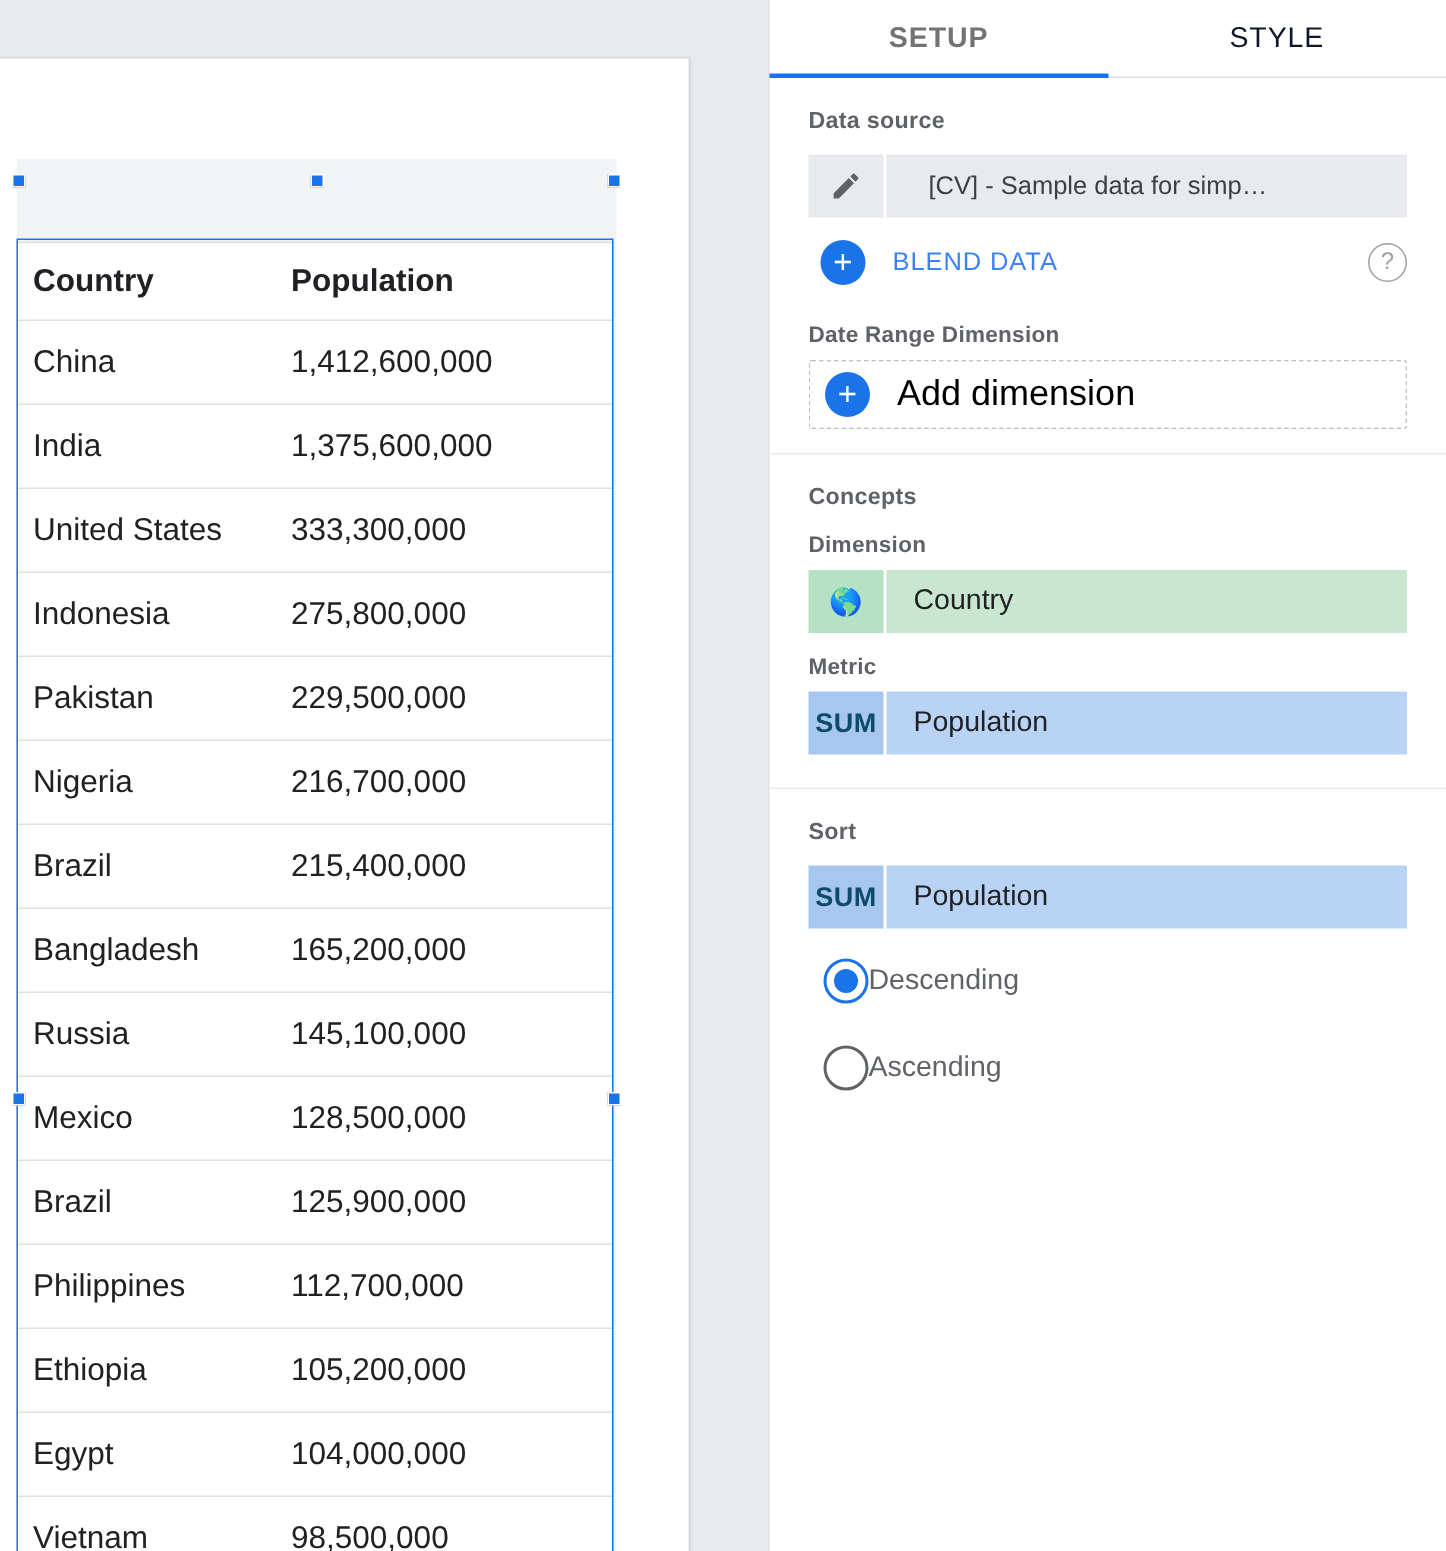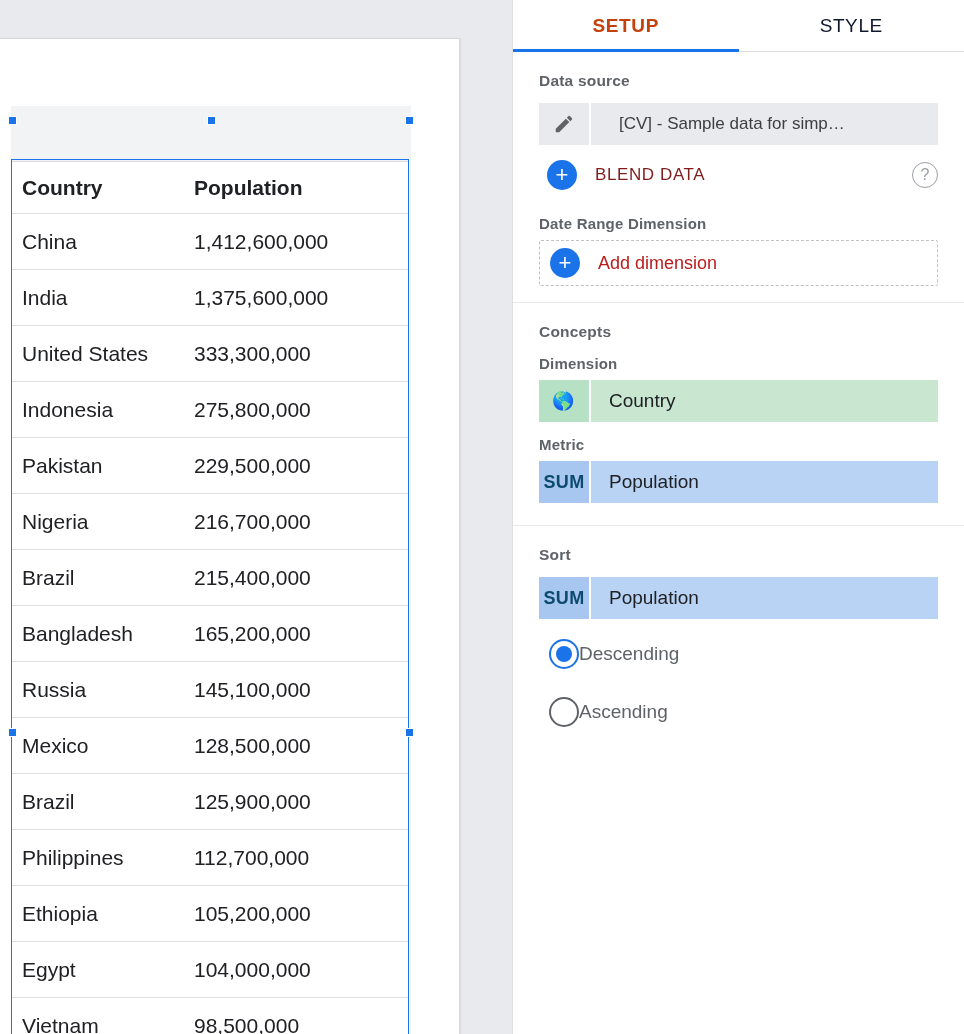--- a/index.html
+++ b/index.html
@@ -108,21 +108,21 @@
     flex: 1;
     display: flex;
     align-items: center;
     justify-content: center;
     font-size: 19px;
     letter-spacing: 0.6px;
     color: #0f172a;
     cursor: pointer;
     position: relative;
   }
-  .tab.active { color: #c2410c; font-weight: bold; }
+  .tab.active { color: #737373; font-weight: bold; }
   .tab.active::after {
     content: "";
     position: absolute;
     left: 0; right: 0; bottom: -1px;
     height: 3px;
     background: #1a73e8;
   }
 
   .section {
     padding: 20px 26px 16px 26px;
@@ -179,21 +179,21 @@
     border-radius: 50%;
     background: #1a73e8;
     color: #fff;
     display: flex; align-items: center; justify-content: center;
     font-size: 22px;
     line-height: 1;
     margin-left: 8px;
     cursor: pointer;
   }
   .blend-label {
-    color: #7f1d1d;
+    color: #3b82f6;
     font-size: 17px;
     letter-spacing: 0.6px;
     margin-left: 18px;
     cursor: pointer;
   }
   .help-icon {
     margin-left: auto;
     width: 26px; height: 26px;
     border-radius: 50%;
     border: 1.7px solid #9aa0a6;
@@ -208,22 +208,22 @@
     border: 1.5px dashed #bdc1c6;
     border-radius: 2px;
     display: flex;
     align-items: center;
     padding-left: 10px;
     cursor: pointer;
   }
   .dashed-field .plus-circle { margin-left: 0; }
   .dashed-text {
     margin-left: 18px;
-    font-size: 18px;
-    color: #b91c1c;
+    font-size: 24px;
+    color: #000000;
   }
 
   .chip {
     height: 42px;
     display: flex;
     align-items: stretch;
     margin-bottom: 6px;
     cursor: pointer;
   }
   .chip-icon {

